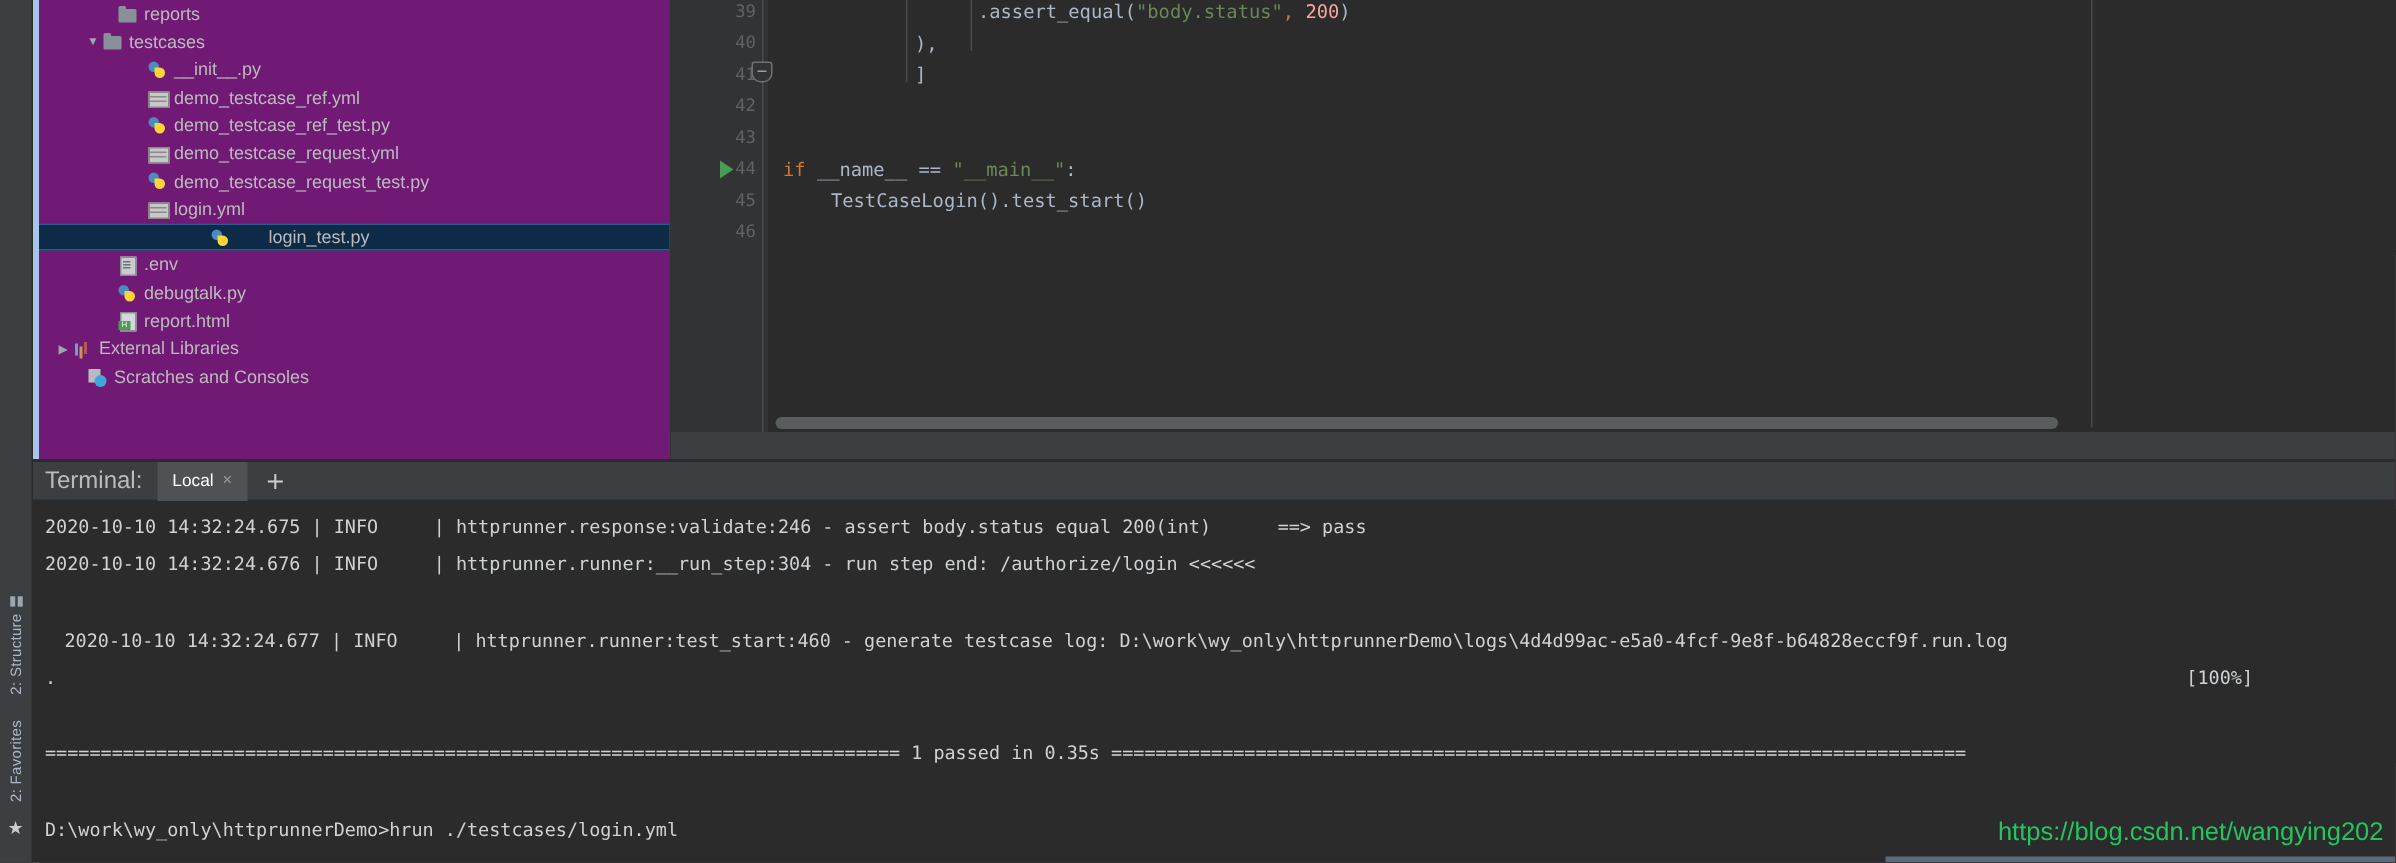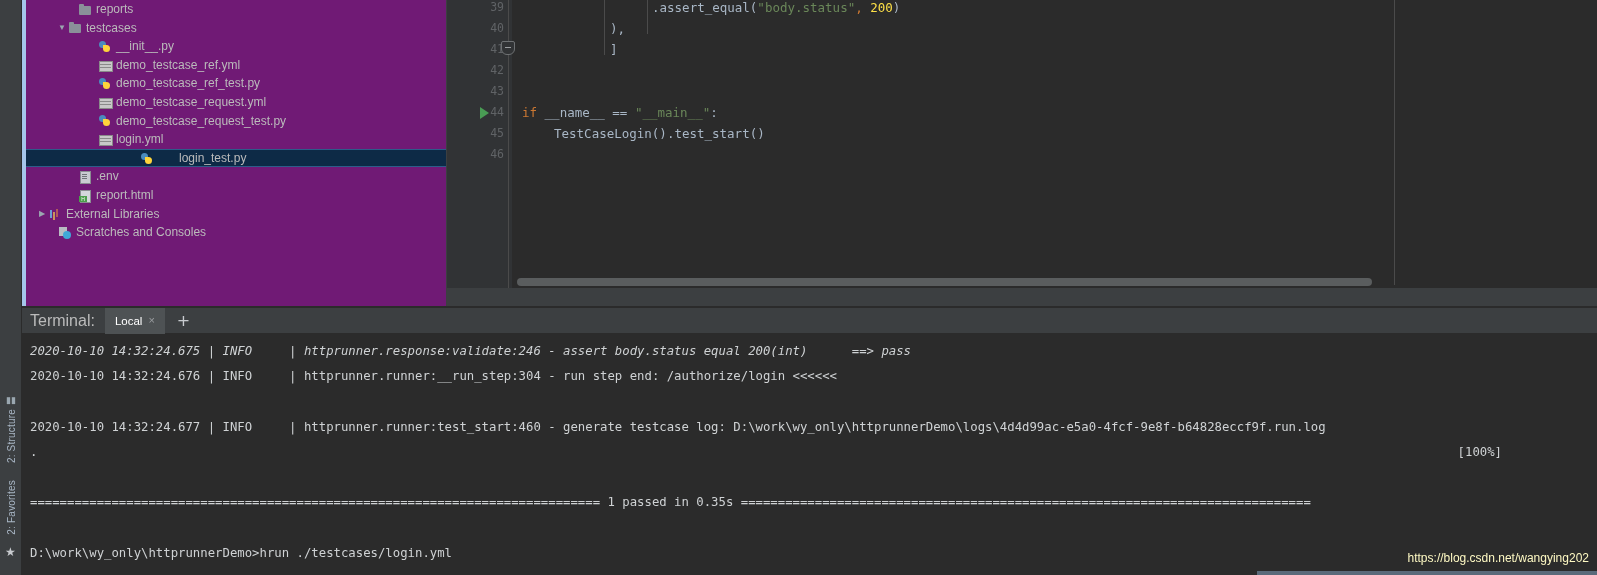--- a/index.html
+++ b/index.html
@@ -223,21 +223,21 @@
     position: absolute;
     left: 10px;
     font-family: "DejaVu Sans Mono", monospace;
     font-size: 12.5px;
     line-height: 21px;
     white-space: pre;
     color: #a9b7c6;
   }
   .c-kw  { color: #cc7832; }
   .c-str { color: #6a8759; }
-  .c-num { color: #fde047; }
+  .c-num { color: #fca5a5; }
   .c-def { color: #a9b7c6; }
   .c-pun { color: #cc7832; }
   .indent-guide {
     position: absolute;
     width: 1px; background: #4b4b4b;
   }
   .right-margin {
     position: absolute; top: 0;
     width: 1px; height: 285px;
     background: #4b4b4b;
@@ -302,22 +302,22 @@
     white-space: pre;
     left: 8px;
   }
   .tline.right-aligned {
     left: auto; right: 95px;
   }
   .watermark {
     position: absolute;
     right: 8px; bottom: 10px;
     font-family: "Liberation Sans", sans-serif;
-    font-size: 12px;
-    color: #fef9c3;
+    font-size: 17px;
+    color: #22c55e;
     white-space: nowrap;
   }
   .term-scroll-thumb {
     position: absolute; right: 0; bottom: 0;
     width: 340px; height: 4px;
     background: #5a6a7a;
   }
   .panel-divider {
     position: absolute; left: 22px; top: 306px;
     width: 1575px; height: 2px;
@@ -403,20 +403,26 @@
       </div>
       <div class="tree-row">
         <span style="display: inline-block; flex: 0 0 auto; width: 40px;"></span>
         <span class="arrow empty">▶</span>
         <span class="ficon ico-file"></span>
         <span class="tree-label">.env</span>
       </div>
       <div class="tree-row">
         <span style="display: inline-block; flex: 0 0 auto; width: 40px;"></span>
         <span class="arrow empty">▶</span>
+        <span class="ficon ico-py"></span>
+        <span class="tree-label">debugtalk.py</span>
+      </div>
+      <div class="tree-row">
+        <span style="display: inline-block; flex: 0 0 auto; width: 40px;"></span>
+        <span class="arrow empty">▶</span>
         <span class="ficon ico-html"></span>
         <span class="tree-label">report.html</span>
       </div>
       <div class="tree-row">
         <span style="display: inline-block; flex: 0 0 auto; width: 10px;"></span>
         <span class="arrow">▶</span>
         <span class="ficon ico-lib"></span>
         <span class="tree-label">External Libraries</span>
       </div>
       <div class="tree-row">
@@ -462,23 +468,23 @@
       <span class="term-title">Terminal:</span>
       <div class="term-tab">
         <span>Local</span>
         <span class="term-tab-close">×</span>
       </div>
       <span class="term-add">+</span>
     </div>
     <div class="term-body" id="term-root">
       <span class="watermark">https://blog.csdn.net/wangying202</span>
       <div class="term-scroll-thumb"></div>
-    <div class="tline" style="top: 10px; font-style: italic;">2020-10-10 14:32:24.675 | INFO     | httprunner.response:validate:246 - assert body.status equal 200(int)      ==&gt; pass</div>
+    <div class="tline" style="top: 10px;">2020-10-10 14:32:24.675 | INFO     | httprunner.response:validate:246 - assert body.status equal 200(int)      ==&gt; pass</div>
         <div class="tline" style="top: 35px;">2020-10-10 14:32:24.676 | INFO     | httprunner.runner:__run_step:304 - run step end: /authorize/login &lt;&lt;&lt;&lt;&lt;&lt;</div>
-        <div class="tline" style="top: 86px;">2020-10-10 14:32:24.677 | INFO     | httprunner.runner:test_start:460 - generate testcase log: D:\work\wy_only\httprunnerDemo\logs\4d4d99ac-e5a0-4fcf-9e8f-b64828eccf9f.run.log</div>
+        <div class="tline" style="top: 86px; margin-left: 13px;">2020-10-10 14:32:24.677 | INFO     | httprunner.runner:test_start:460 - generate testcase log: D:\work\wy_only\httprunnerDemo\logs\4d4d99ac-e5a0-4fcf-9e8f-b64828eccf9f.run.log</div>
         <div class="tline" style="top: 111px;">.</div>
         <div class="tline" style="top: 161px;">============================================================================= 1 passed in 0.35s =============================================================================</div>
         <div class="tline" style="top: 212px;">D:\work\wy_only\httprunnerDemo&gt;hrun ./testcases/login.yml</div>
         <div class="tline right-aligned" style="top: 111px;">[100%]</div>
       </div>
   </div>
 
 </div>
 
 </body></html>

